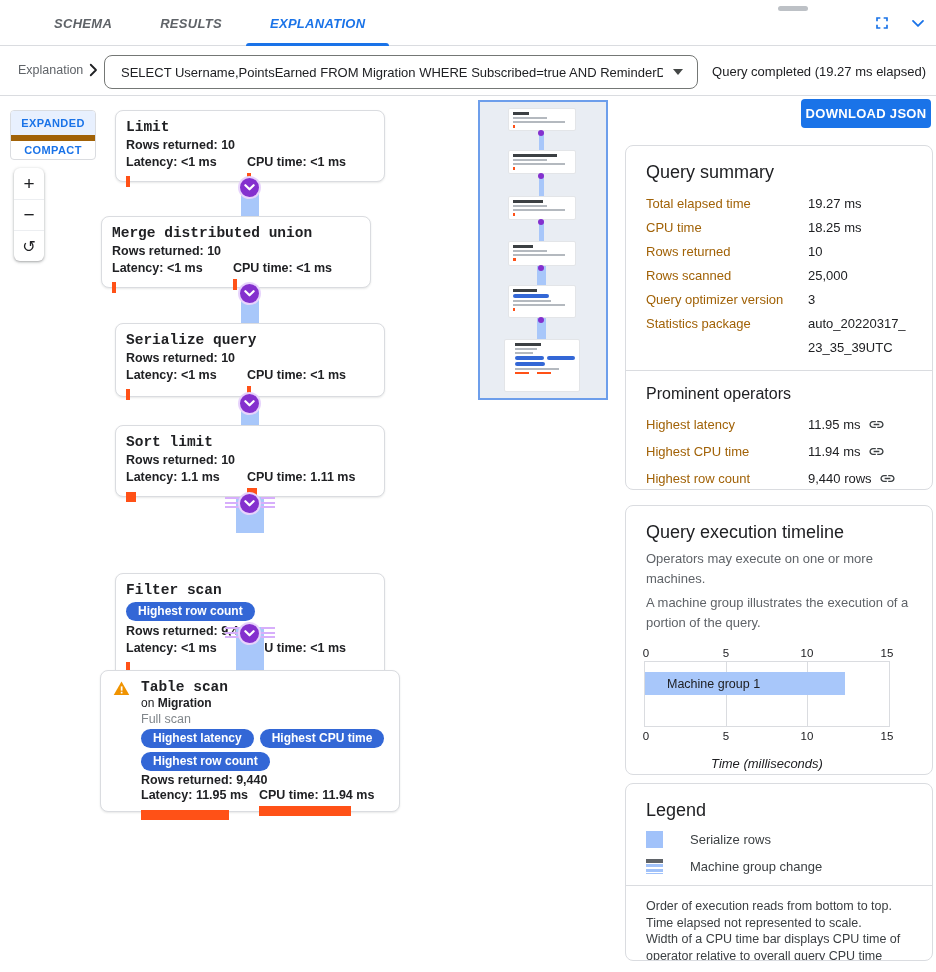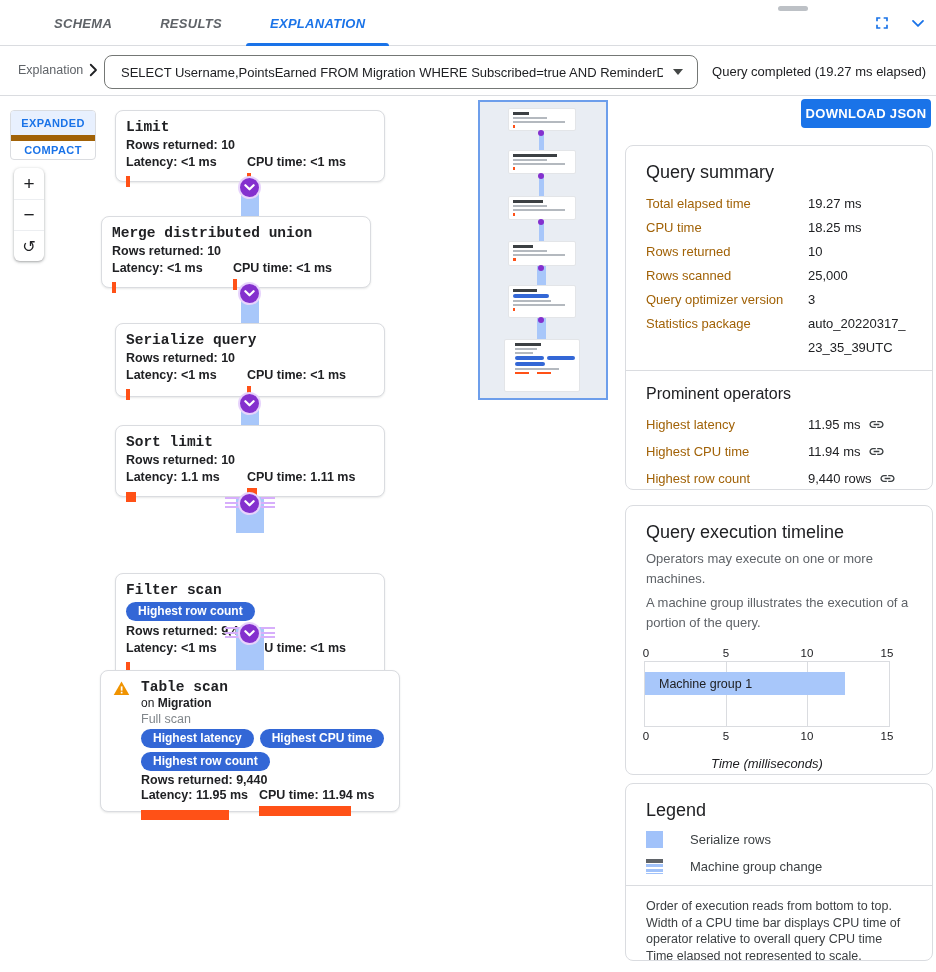--- a/index.html
+++ b/index.html
@@ -78,21 +78,21 @@
   .kv .v.link { display:flex; align-items:center; gap:7px; word-break:normal; line-height:27px; }
   .divider { height:1px; background:#dadce0; margin:10px 0; }
   .tl-desc { font-size:13px; color:#5f6368; line-height:20px; margin:0 20px 4px 20px; }
   .tl-chart { position:relative; margin:14px 20px 0 18px; width:246px; }
   .axis-row { position:relative; height:14px; font-size:11.5px; color:#202124; }
   .axis-row span { position:absolute; transform:translateX(-50%); }
   .plot { position:relative; height:66px; border:1px solid #dadce0; background:
       linear-gradient(to right, rgba(0,0,0,0) 0, rgba(0,0,0,0) 100%); }
   .gridline { position:absolute; top:0; bottom:0; width:1px; background:#dadce0; }
   .tl-bar { position:absolute; left:0; top:10px; height:23px; background:#a8c7fa; display:flex; align-items:center; }
-  .tl-bar span { font-size:12.5px; color:#202124; padding-left:14px; white-space:nowrap; }
+  .tl-bar span { font-size:12.5px; color:#202124; padding-left:22px; white-space:nowrap; }
   .axis-title { font-size:13px; font-style:italic; color:#202124; text-align:center; margin-top:12px; }
   .lg-row { display:flex; align-items:center; gap:27px; padding:0 20px; margin-bottom:11px; }
   .sw-solid { width:17px; height:17px; background:#a1c2fa; }
   .sw-striped { width:17px; height:15px; background:linear-gradient(to bottom,
       #5f6368 0 3.5px, #fff 3.5px 5px, #a1c2fa 5px 8px, #fff 8px 9.5px,
       #a1c2fa 9.5px 12.5px, #fff 12.5px 14px, #a1c2fa 14px 15px); }
   .lg-label { font-size:13px; color:#3c4043; }
   .lg-notes { padding:2px 20px 0 20px; font-size:12.5px; color:#3c4043; line-height:16.5px; }
 
   .icon-btn { background:none; border:none; padding:0; cursor:pointer; line-height:0; }
@@ -428,18 +428,18 @@
       <span class="sw-solid"></span>
       <span class="lg-label">Serialize rows</span>
     </div>
     <div class="lg-row">
       <span class="sw-striped"></span>
       <span class="lg-label">Machine group change</span>
     </div>
     <div class="divider" style="margin:2px 0 10px 0;"></div>
     <div class="lg-notes">
       <div>Order of execution reads from bottom to top.</div>
+      <div>Time elapsed not represented to scale.</div>
       <div>Width of a CPU time bar displays CPU time of operator relative to overall query CPU time</div>
-      <div>Time elapsed not represented to scale.</div>
     </div>
   </div>
 
 </div>
 
 </body></html>

